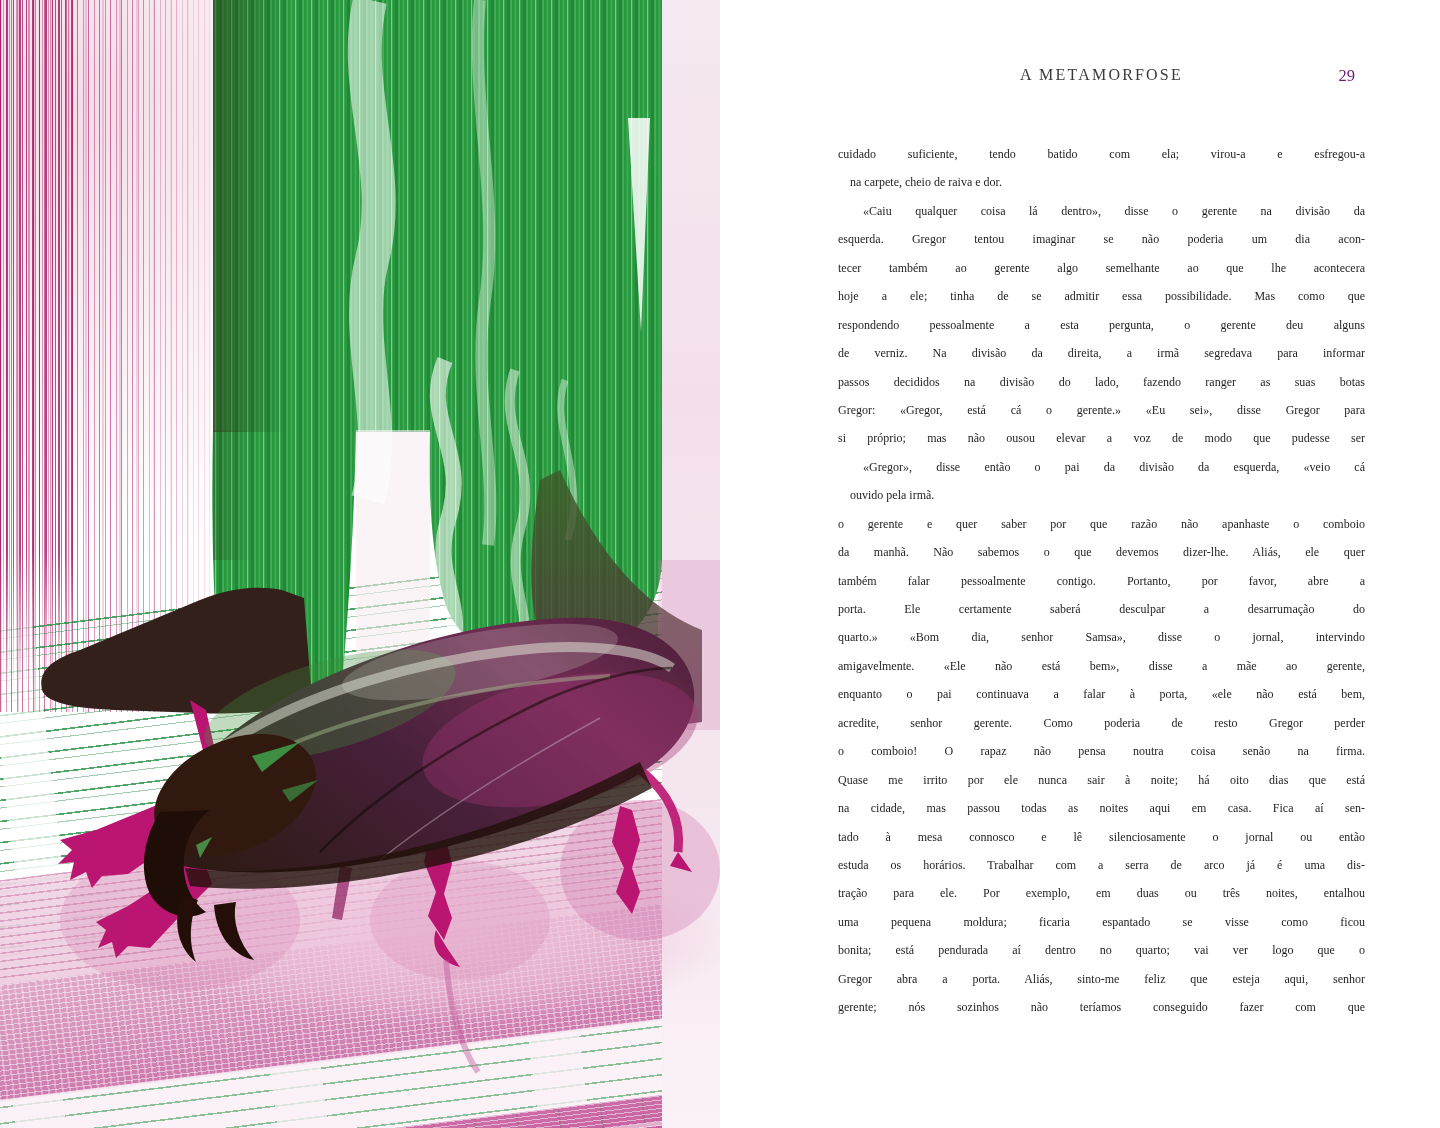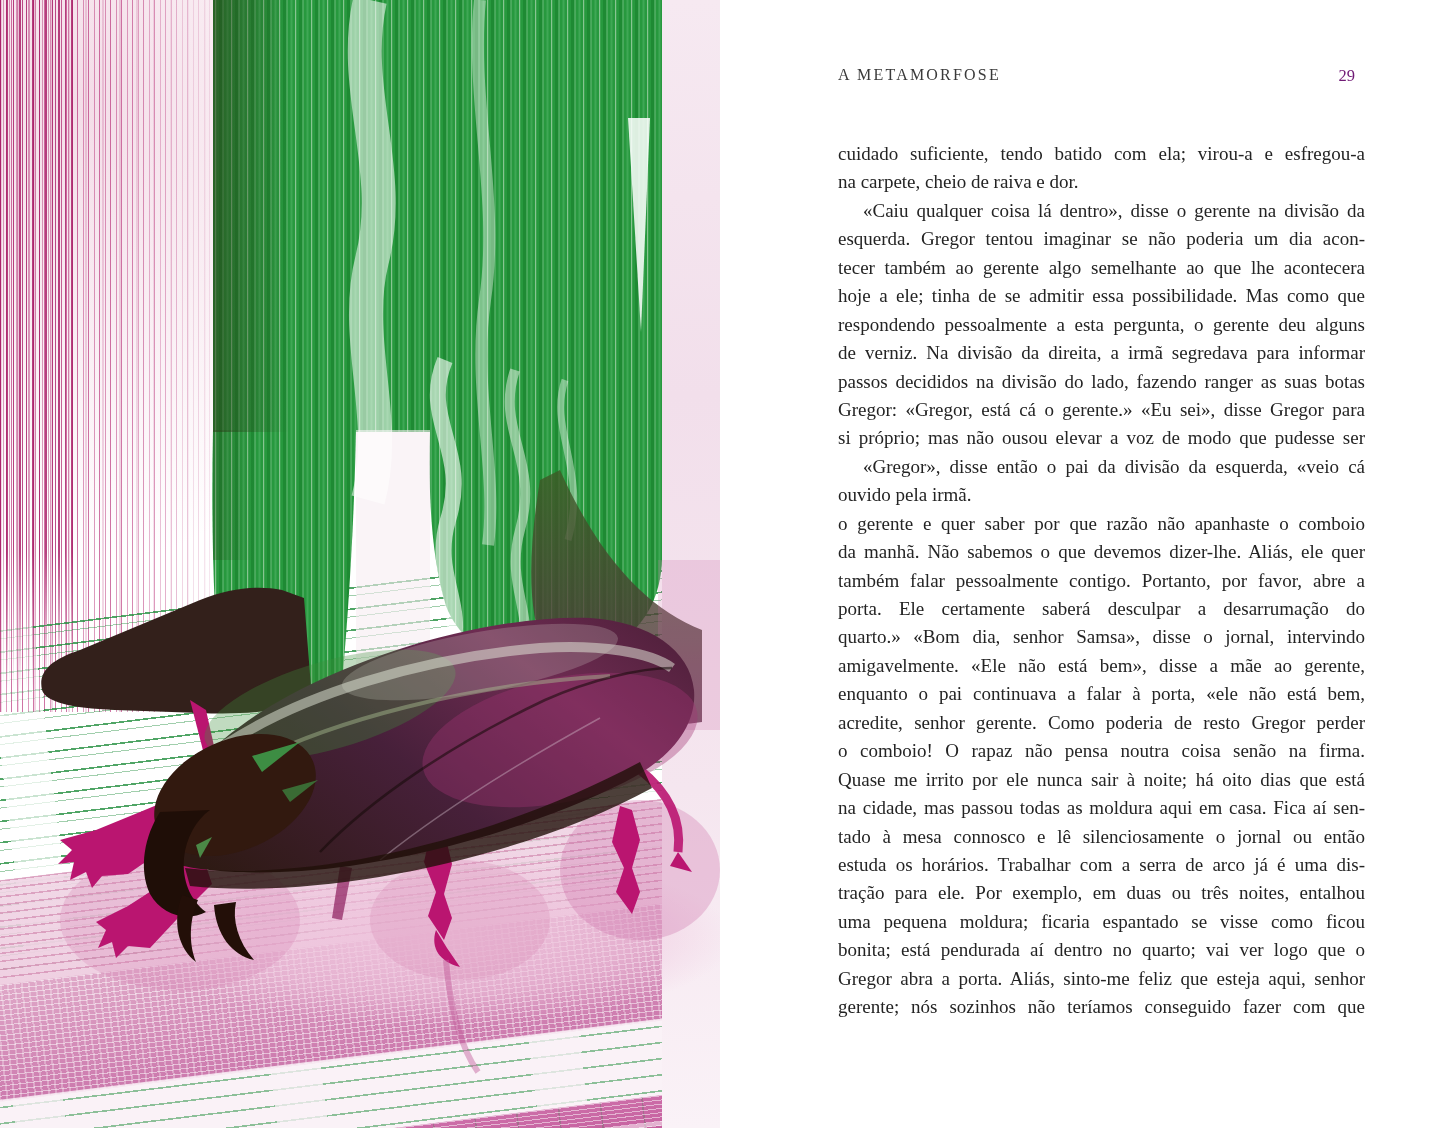--- a/index.html
+++ b/index.html
@@ -59,29 +59,29 @@
 
   .pink-strip{position:absolute;left:662px;top:0;width:58px;height:1128px;
     background:linear-gradient(180deg,#f6e9f1 0%,#f2dfeb 35%,#f5e6ef 70%,#faf2f7 100%);}
 
   .illo{position:absolute;left:0;top:0;}
   .c-magenta{fill:var(--magenta,#ba1570);}
   .c-shoe{fill:var(--dark,#33201b);}
 
   
   .page-right{position:absolute;left:720px;top:0;width:720px;height:1128px;background:#fff;}
-  .running-head{position:absolute;left:118px;top:66px;width:527px;
+  .running-head{position:absolute;left:118px;top:66px;width:527px;text-align:center;
     font-size:16px;letter-spacing:2.2px;color:#3a3a3a;}
   .page-number{position:absolute;right:10px;top:0;letter-spacing:0;font-size:16.5px;color:#701a75;}
   .textblock{position:absolute;left:118px;top:140px;width:527px;color:#242424;
-    font-size:19px;}
+    font-size:12px;}
   .line{height:28.45px;line-height:28.45px;overflow:hidden;
     text-align:justify;text-align-last:justify;white-space:normal;}
   .line.indent{padding-left:25px;}
-  .line.last{text-align-last:left;}
+  .line.last{text-align-last:left;margin-left:12px;}
 </style>
 </head>
 <body>
 
 <div class="spread">
 
   <div class="page-left">
     <div class="pink-wash"></div>
     <div class="pink-streaks"></div>
     <div class="pink-streaks-heavy"></div>
@@ -215,21 +215,21 @@
         <div class="line">o gerente e quer saber por que razão não apanhaste o comboio</div>
         <div class="line">da manhã. Não sabemos o que devemos dizer-lhe. Aliás, ele quer</div>
         <div class="line">também falar pessoalmente contigo. Portanto, por favor, abre a</div>
         <div class="line">porta. Ele certamente saberá desculpar a desarrumação do</div>
         <div class="line">quarto.» «Bom dia, senhor Samsa», disse o jornal, intervindo</div>
         <div class="line">amigavelmente. «Ele não está bem», disse a mãe ao gerente,</div>
         <div class="line">enquanto o pai continuava a falar à porta, «ele não está bem,</div>
         <div class="line">acredite, senhor gerente. Como poderia de resto Gregor perder</div>
         <div class="line">o comboio! O rapaz não pensa noutra coisa senão na firma.</div>
         <div class="line">Quase me irrito por ele nunca sair à noite; há oito dias que está</div>
-        <div class="line">na cidade, mas passou todas as moldura aqui em casa. Fica aí sen-</div>
+        <div class="line">na cidade, mas passou todas as noites aqui em casa. Fica aí sen-</div>
         <div class="line">tado à mesa connosco e lê silenciosamente o jornal ou então</div>
         <div class="line">estuda os horários. Trabalhar com a serra de arco já é uma dis-</div>
         <div class="line">tração para ele. Por exemplo, em duas ou três noites, entalhou</div>
         <div class="line">uma pequena moldura; ficaria espantado se visse como ficou</div>
         <div class="line">bonita; está pendurada aí dentro no quarto; vai ver logo que o</div>
         <div class="line">Gregor abra a porta. Aliás, sinto-me feliz que esteja aqui, senhor</div>
         <div class="line">gerente; nós sozinhos não teríamos conseguido fazer com que</div>
       </div>
   </div>
 

